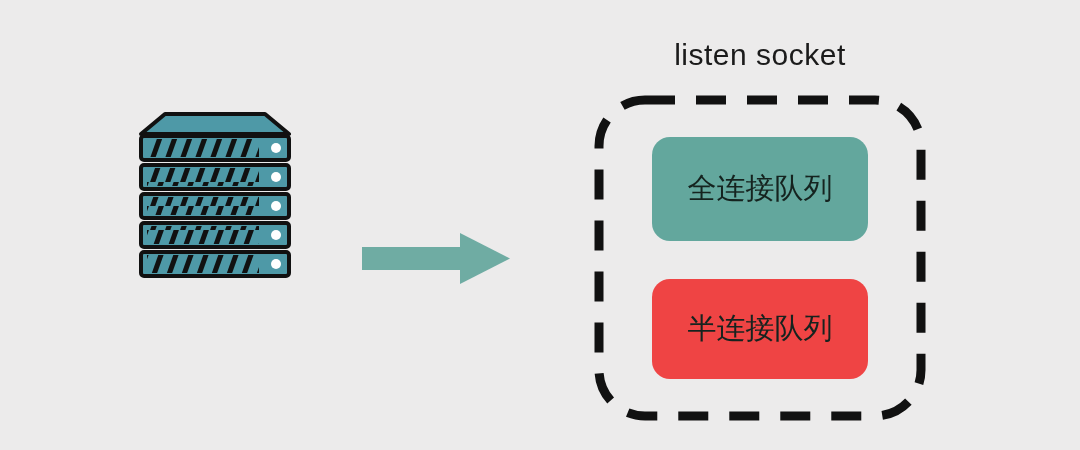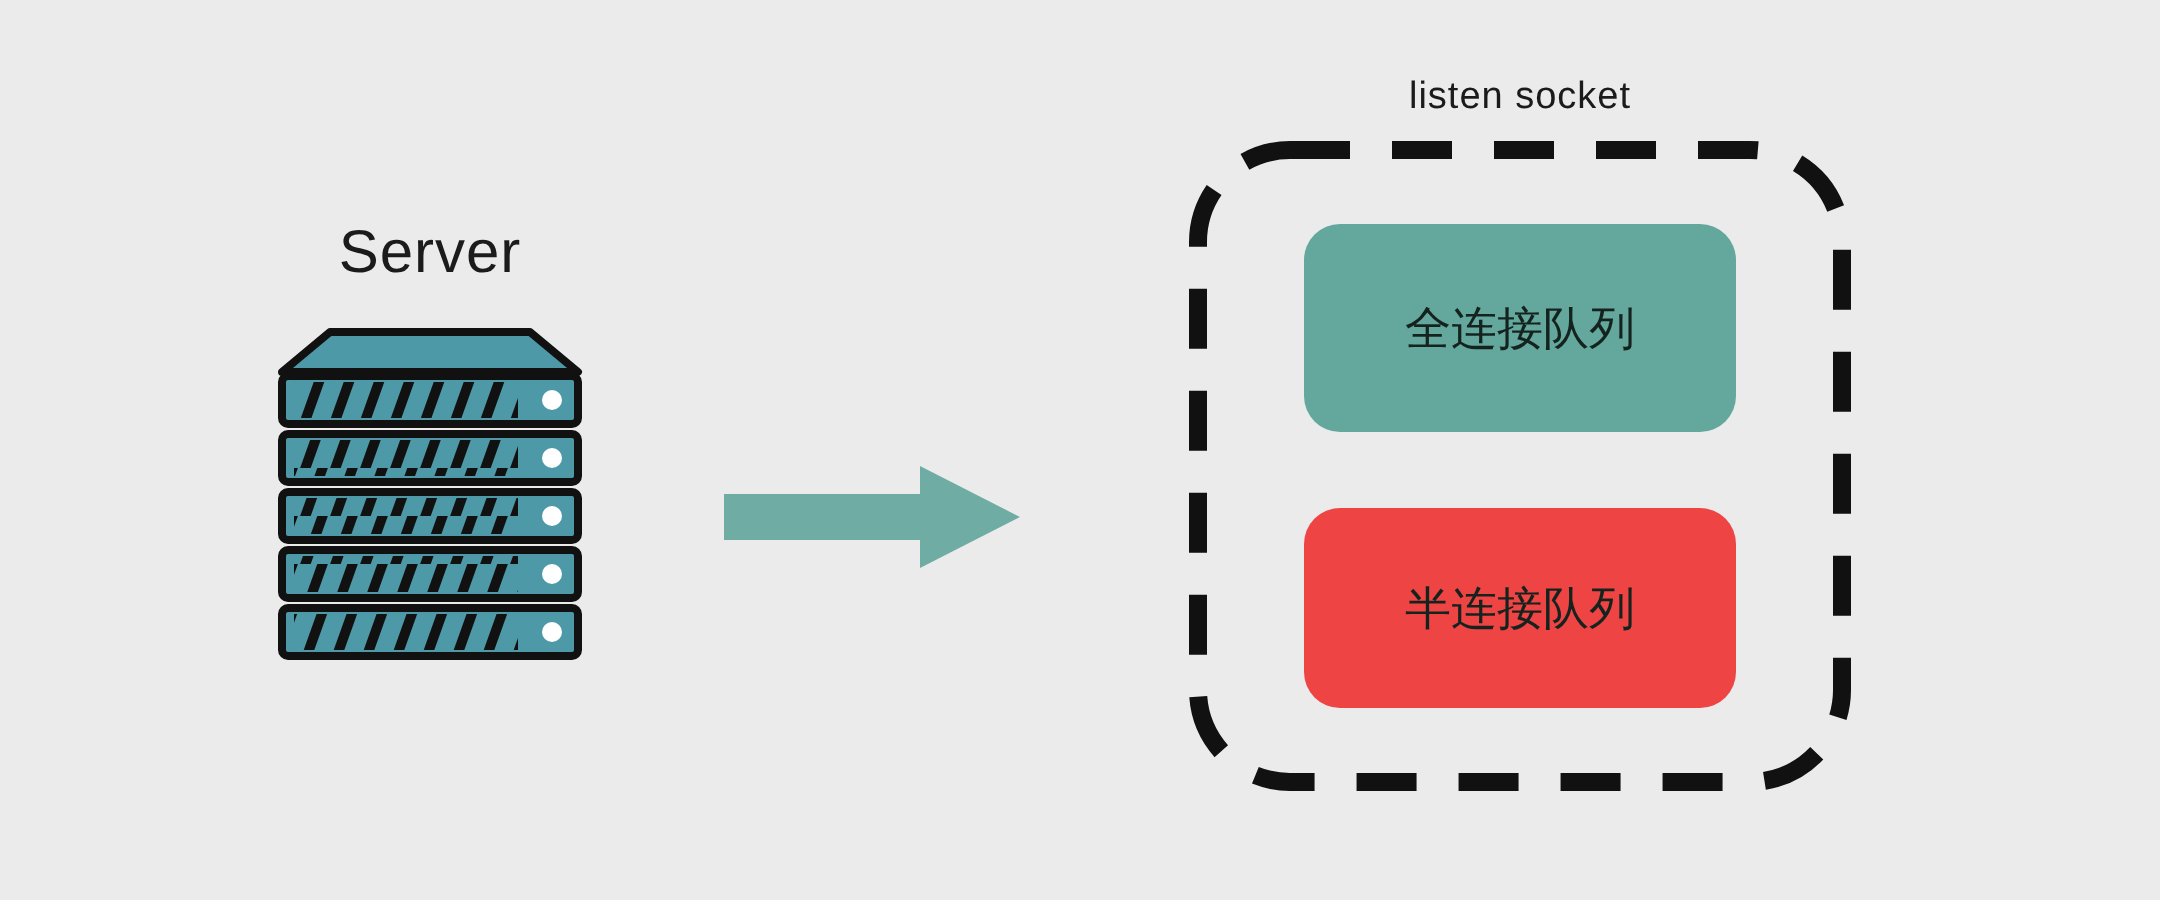--- a/index.html
+++ b/index.html
@@ -44,24 +44,24 @@
   }
 
   
   .listen-group {
     position: absolute;
     left: 592px;
     top: 38px;
     width: 336px;
   }
   .listen-title {
-    font-size: 19px;
+    font-size: 30px;
     color: #1b1b1b;
     text-align: center;
-    margin-bottom: 8px;
+    margin-bottom: 21px;
     letter-spacing: 0.5px;
   }
   .listen-boundary {
     position: relative;
     width: 336px;
     height: 330px;
   }
   .boundary-svg {
     position: absolute;
     left: 0;
@@ -69,40 +69,39 @@
   }
   .queue-box {
     position: absolute;
     left: 60px;
     width: 216px;
     height: 104px;
     border-radius: 18px;
     display: flex;
     align-items: center;
     justify-content: center;
-    font-size: 23px;
+    font-size: 29px;
     color: #15231f;
   }
   .queue-full {
     top: 44px;
     background: #63A79D;
   }
   .queue-half {
     top: 186px;
     background: #ef4444;
     height: 100px;
   }
 </style>
 </head>
 <body>
 
 <div class="canvas">
 
   <div class="server-group">
-    <div class="server-label">Server</div>
     <div class="server-icon-wrap">
       <svg width="160" height="172" viewBox="0 0 160 172" aria-hidden="true">
         <defs>
           <pattern id="stripeP" width="15" height="24" patternUnits="userSpaceOnUse">
             <line x1="2" y1="26" x2="12" y2="-2" stroke="#111111" stroke-width="5"></line>
           </pattern>
         </defs>
 
         <polygon points="30,4 130,4 154,24 6,24" fill="#4E99A7" stroke="#111111" stroke-width="4" stroke-linejoin="round"></polygon>
 

